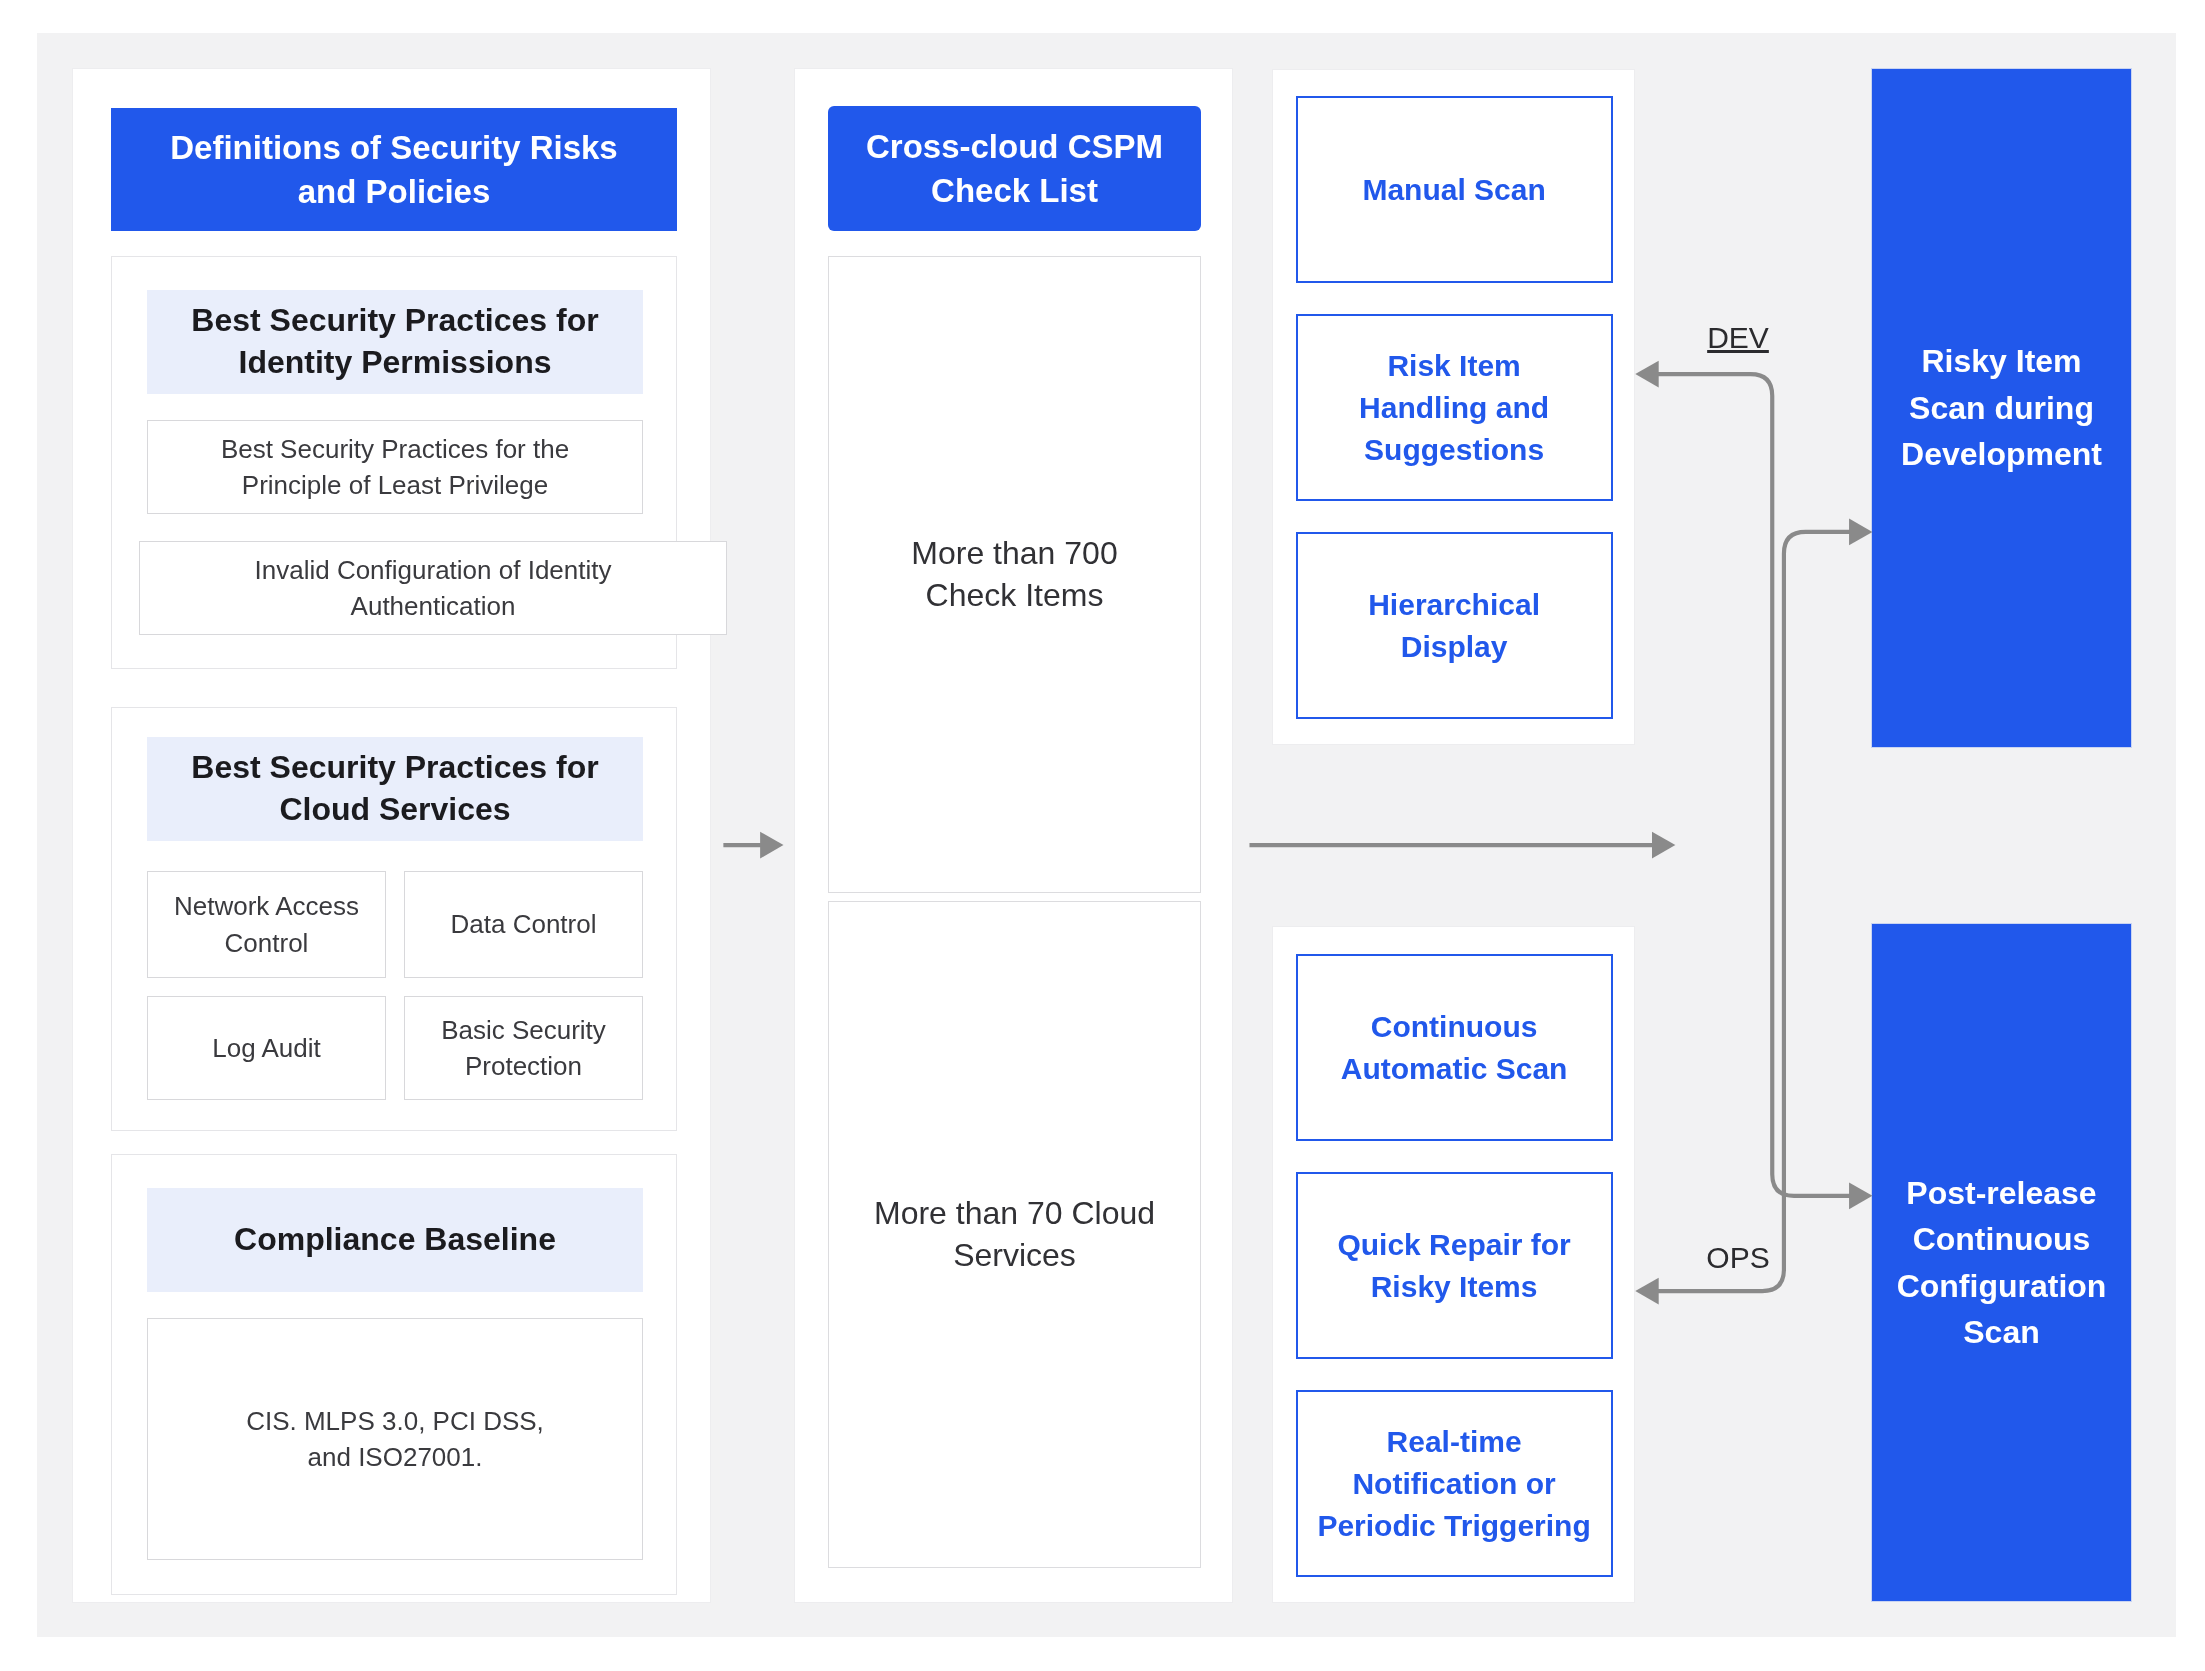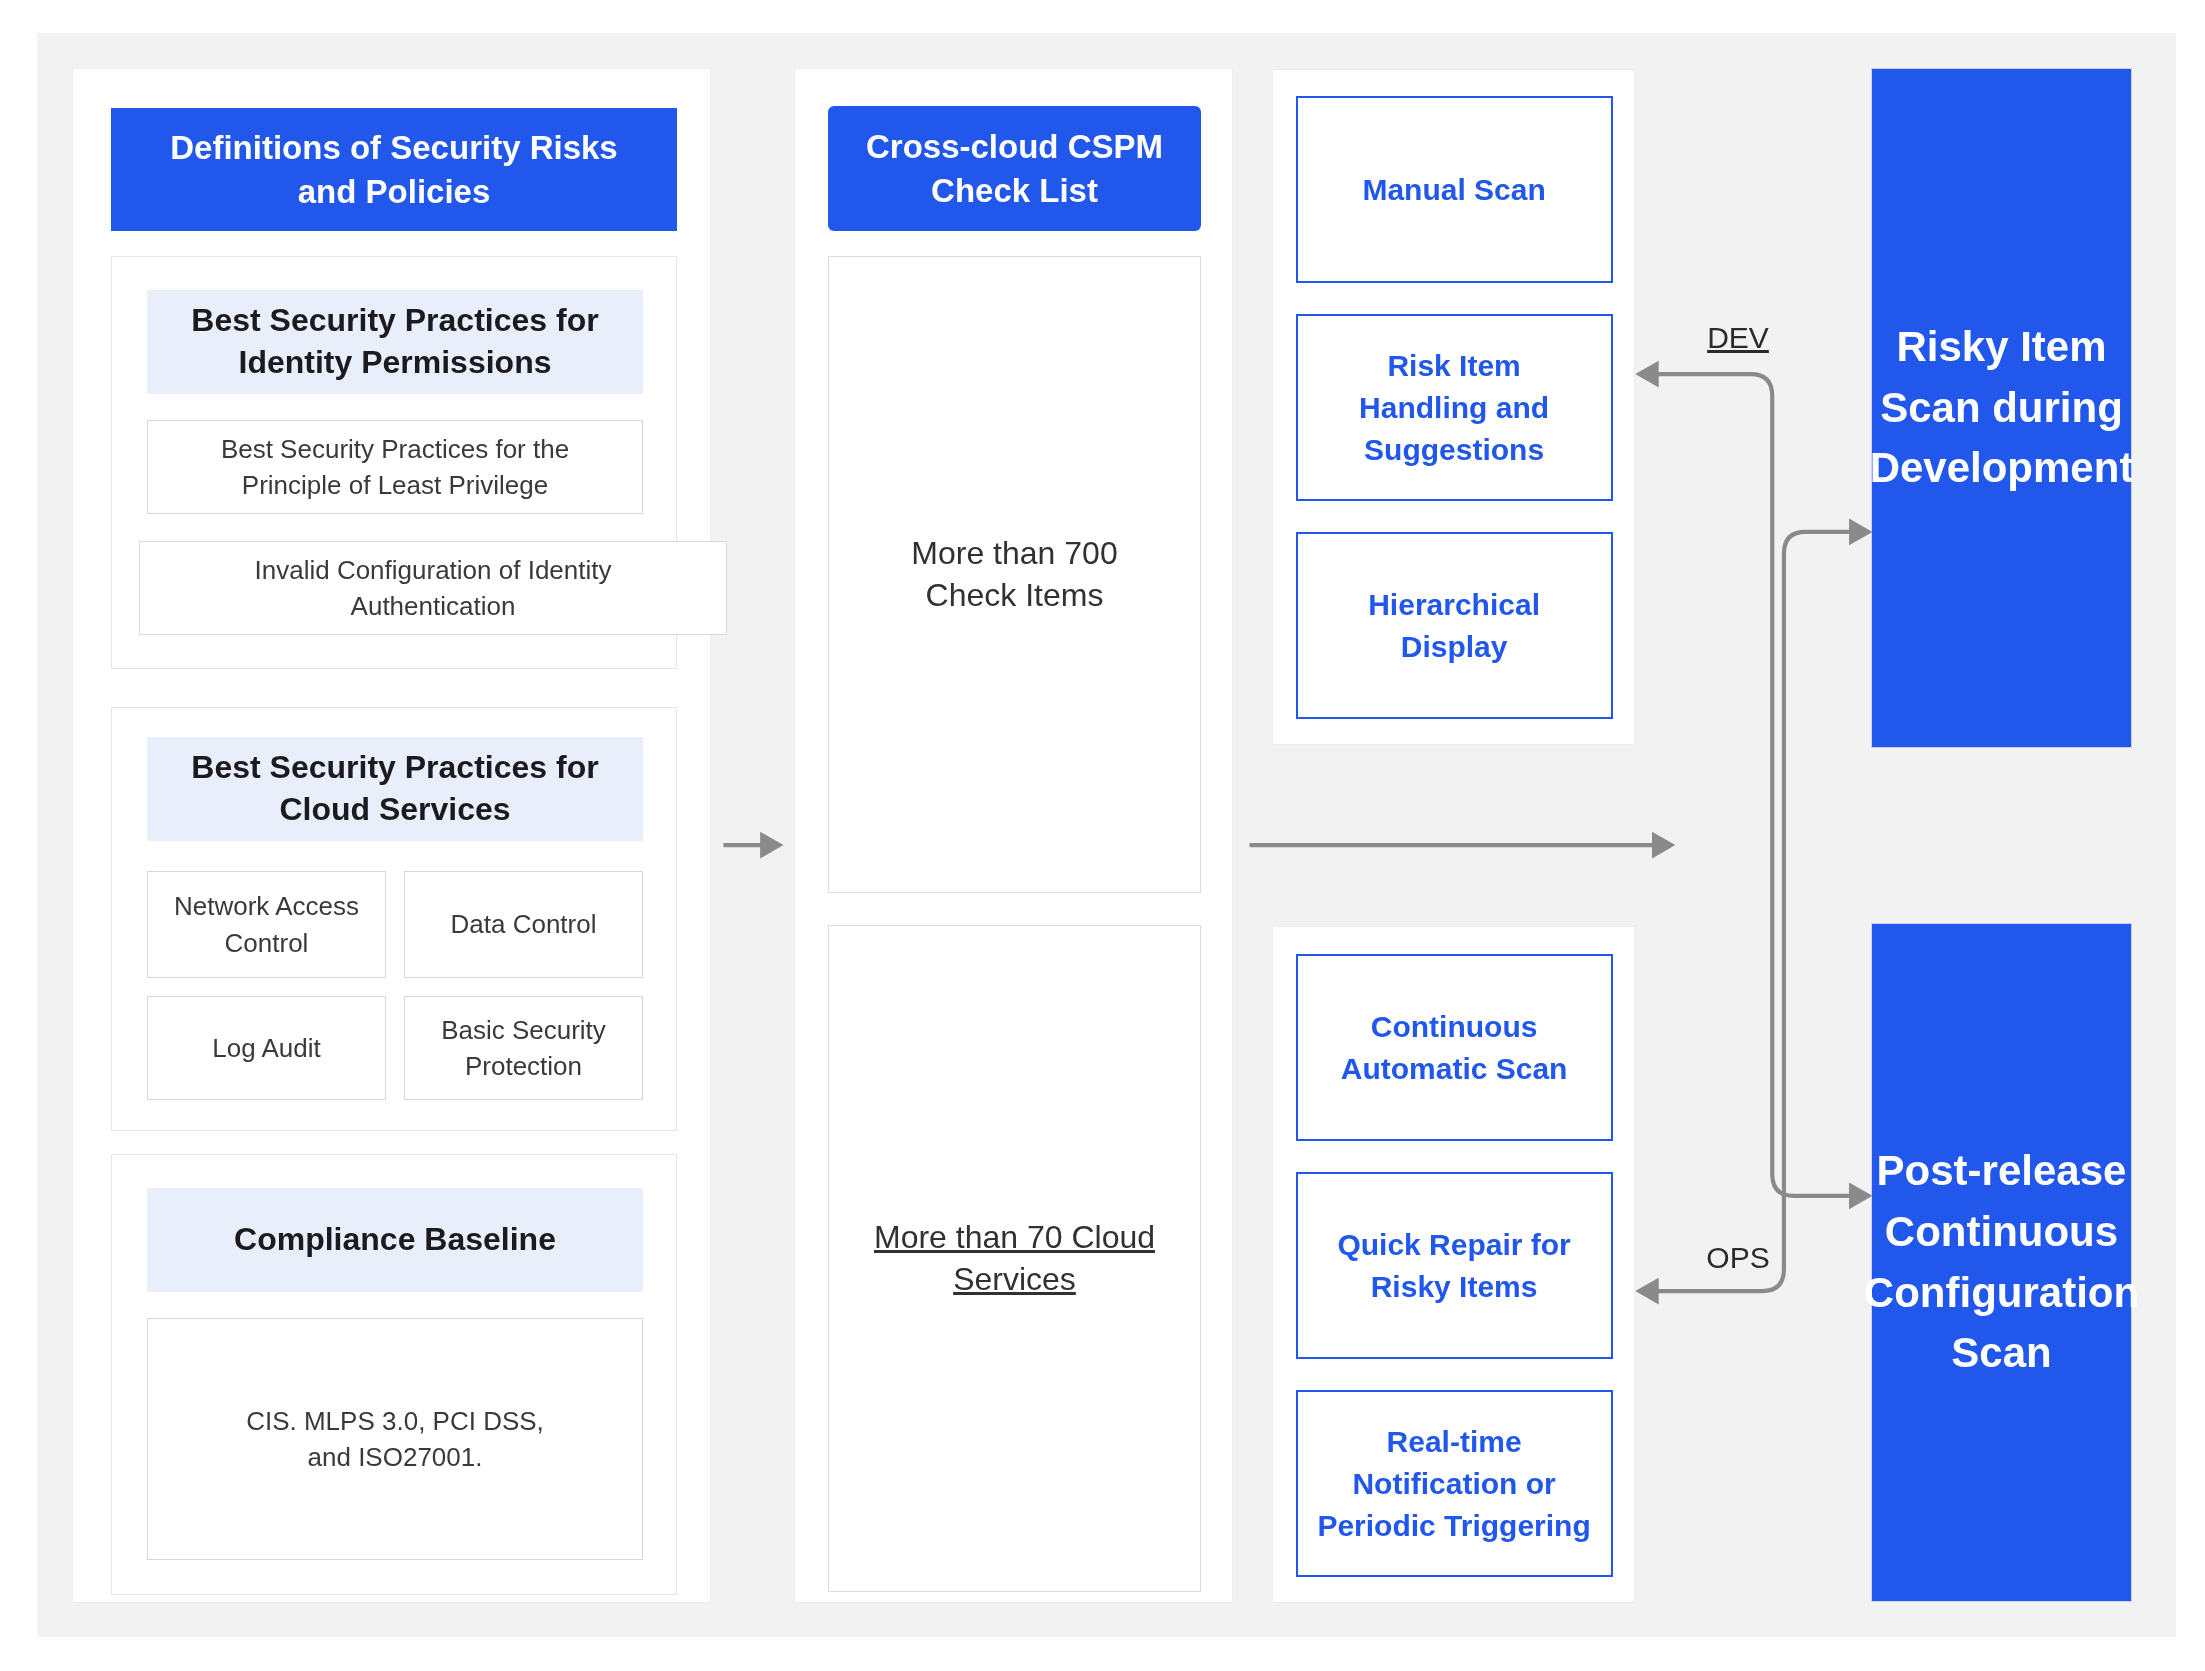--- a/index.html
+++ b/index.html
@@ -46,21 +46,21 @@
   .fbox{
     border:2.5px solid var(--accent-blue,#2158EB);
     color:var(--accent-blue,#2158EB);
     font-weight:bold;font-size:30px;line-height:1.4;
     background:#ffffff;
   }
   .bluebig{
     background:var(--accent-blue,#2158EB);
     border:1.7px solid #c9d4f2;
     color:#ffffff;font-weight:bold;
-    font-size:42px;line-height:1.45;
+    font-size:32px;line-height:1.45;
   }
   .lbl{
     font-size:30px;color:#2b2b2e;
     text-align:center;line-height:1.1;
   }
   svg.arrows{position:absolute;left:0;top:0;pointer-events:none;}
   .arrow-line{fill:none;stroke:var(--arrow-gray,#8A8A8A);stroke-width:5px;}
   .arrow-head{fill:var(--arrow-gray,#8A8A8A);stroke:none;}
 </style>
 </head>
@@ -99,21 +99,21 @@
       <div class="abs obox flexc" style="left:35px;top:163px;width:496px;height:242px;">CIS. MLPS 3.0, PCI DSS,
 and ISO27001.</div>
     </div>
   </div>
 
   <div class="abs card" style="left:794px;top:68px;width:439px;height:1535px;">
     <div class="abs bluehead flexc" style="left:33px;top:37px;width:373px;height:125px;border-radius:6px;">Cross-cloud CSPM
 Check List</div>
     <div class="abs obox-lg flexc" style="left:33px;top:187px;width:373px;height:637px;">More than 700
 Check Items</div>
-    <div class="abs obox-lg flexc" style="left:33px;top:856px;width:373px;height:667px;text-decoration:underline;">More than 70 Cloud
+    <div class="abs obox-lg flexc" style="left:33px;top:832px;width:373px;height:667px;">More than 70 Cloud
 Services</div>
   </div>
 
   <div class="abs card" style="left:1272px;top:69px;width:363px;height:676px;">
     <div class="abs fbox flexc" style="left:22.6px;top:26px;width:317px;height:187px;">Manual Scan</div>
     <div class="abs fbox flexc" style="left:22.6px;top:244px;width:317px;height:187px;">Risk Item
 Handling and
 Suggestions</div>
     <div class="abs fbox flexc" style="left:22.6px;top:462px;width:317px;height:187px;">Hierarchical
 Display</div>

